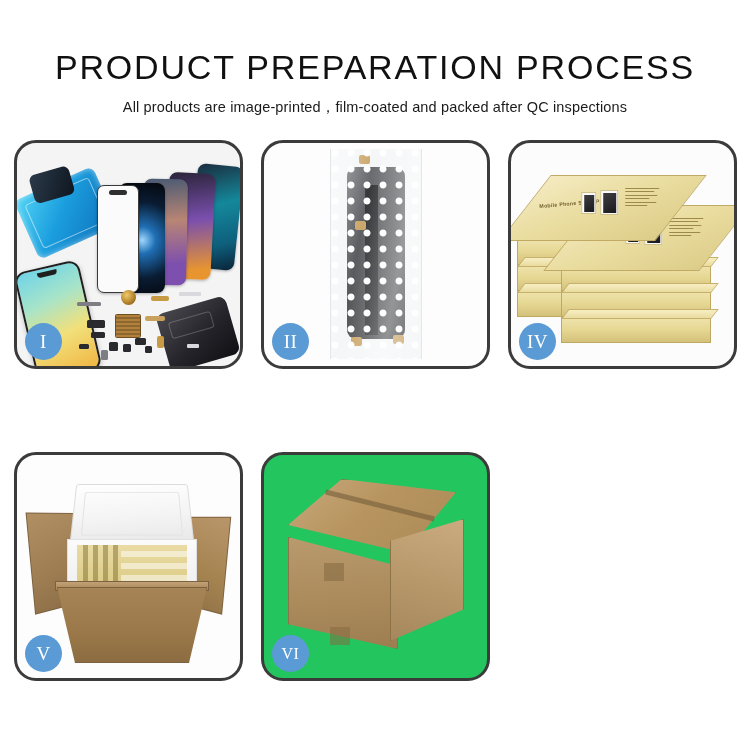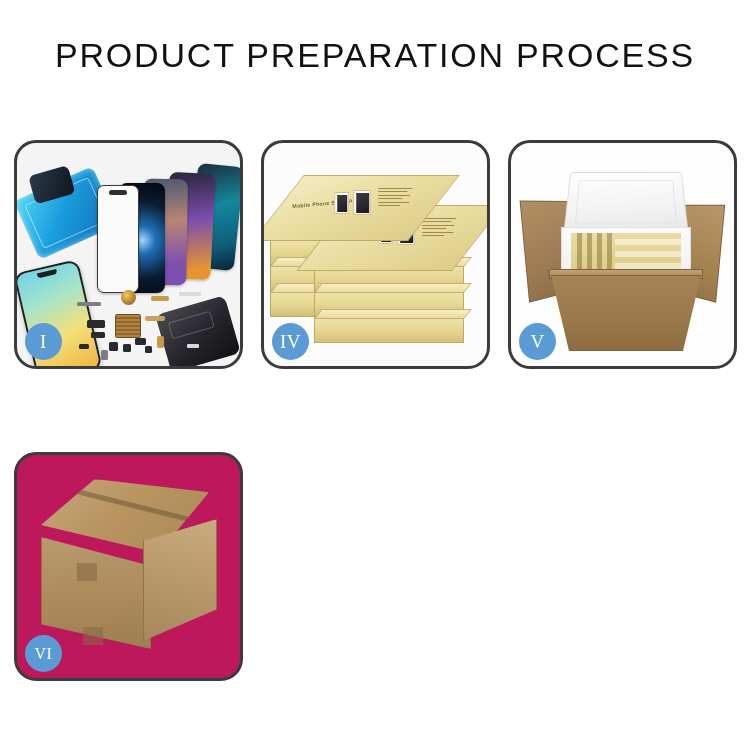--- a/index.html
+++ b/index.html
@@ -7,21 +7,21 @@
   body {
     width: 750px;
     height: 750px;
     background: #ffffff;
     font-family: "Liberation Sans", sans-serif;
     overflow: hidden;
     position: relative;
   }
 
   
-  #header { padding-top: 38px; text-align: center; }
+  #header { padding-top: 38px; text-align: center; margin-top: 12px; }
 
   #page-title {
     font-size: 34px;
     font-weight: 400;
     letter-spacing: 1.8px;
     color: #111111;
     line-height: 1.05;
     white-space: nowrap;
   }
 
@@ -432,21 +432,21 @@
     clip-path: polygon(0% 0%, 100% 0%, 88% 100%, 12% 100%);
   }
   .c5-rim {
     position:absolute; left:38px; top:126px;
     width:154px; height:10px;
     background: linear-gradient(180deg,#c2a276,#a78456);
     border:1px solid #7b6140;
   }
 
   
-  .p6 { background:#be185d; }
+  .p6 { background:#22c55e; }
 
   .c6 { position:absolute; left:16px; top:24px; width:190px; height:175px; }
 
   .c6-top {
     position:absolute; left:8px; top:0;
     width:168px; height:74px;
     background: linear-gradient(140deg,#c7a87d 0%,#b8955f 45%,#ab8a58 100%);
     border:1px solid #8e7349;
     clip-path: polygon(32% 0%, 100% 18%, 70% 100%, 0% 62%);
   }
@@ -479,20 +479,21 @@
     position:absolute; left:50px; top:148px;
     width:20px; height:18px;
     background: rgba(135,108,66,.55);
   }
 </style>
 </head>
 <body>
 
 <div id="header">
   <div id="page-title">PRODUCT PREPARATION PROCESS</div>
+  <div id="page-subtitle">All products are image-printed，film-coated and packed after QC inspections</div>
 </div>
 
 <div id="panel-grid">
 
   <div class="panel p1">
     <div class="panel-stage">
       <div class="scr-protector"></div>
 
       <div class="phone-lineup">
         <div class="lp lp-a"></div>
@@ -521,20 +522,35 @@
         <div class="pt gold" style="left:82px;top:48px;width:7px;height:12px;"></div>
         <div class="pt tool" style="left:104px;top:4px;width:22px;height:4px;"></div>
         <div class="pt tool" style="left:112px;top:56px;width:12px;height:4px;"></div>
         <div class="pt" style="left:4px;top:56px;width:10px;height:5px;"></div>
       </div>
 
       <div class="badge">I</div>
     </div>
   </div>
 
+  <div class="panel p2">
+    <div class="panel-stage">
+      <div class="bubble-pack">
+        <div class="bw-part"></div>
+        <div class="bw-strip"></div>
+        <div class="bw-conn" style="left:28px;top:6px;"></div>
+        <div class="bw-conn" style="left:24px;top:72px;"></div>
+        <div class="bw-conn" style="left:20px;top:188px;"></div>
+        <div class="bw-conn" style="left:62px;top:186px;"></div>
+        <div class="bubbles"></div>
+        <div class="bw-sheen"></div>
+      </div>
+      <div class="badge">II</div>
+    </div>
+  </div>
 
 
   <div class="panel p4">
     <div class="panel-stage">
       <div class="stack">
         <div class="sbox s3">
             <div class="lid"></div>
           </div>
         <div class="sbox s2">
             <div class="lid"></div>

